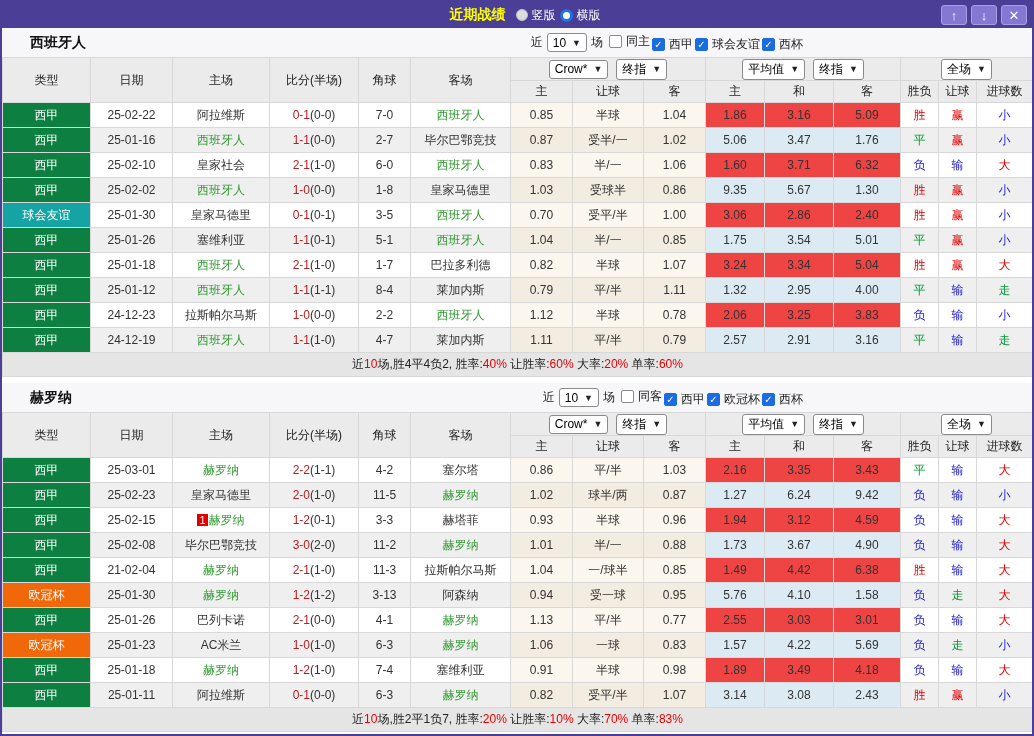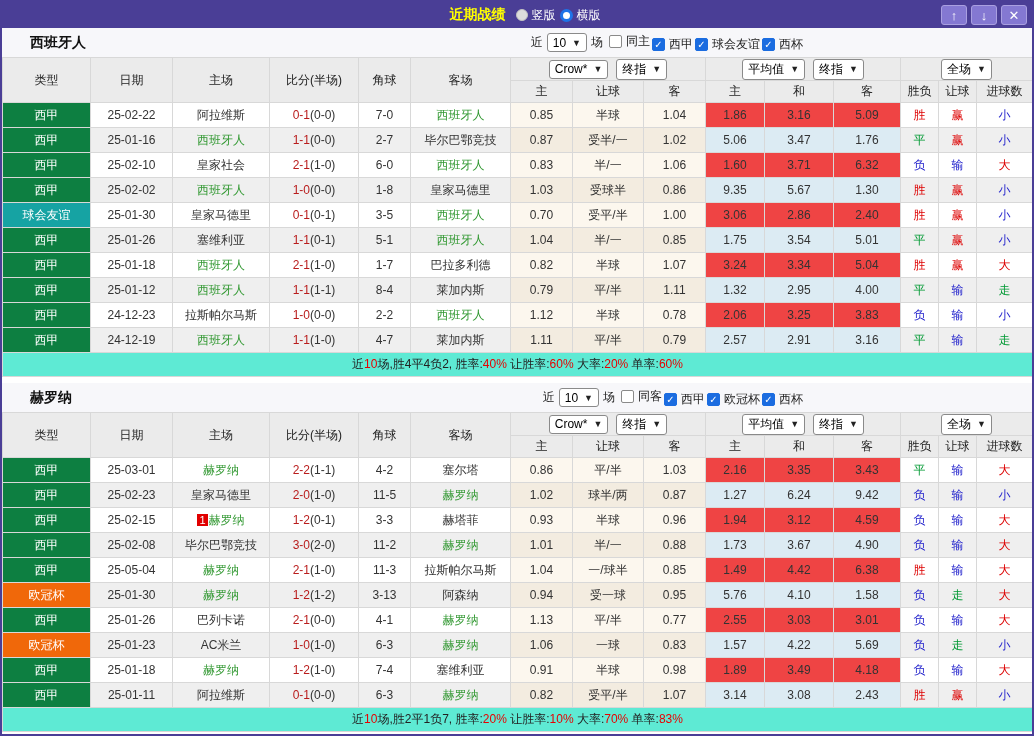--- a/index.html
+++ b/index.html
@@ -42,21 +42,21 @@
   tbody tr.alt td { background:#efefef; }
   td.league { color:#fff; }
   td.odds1 { background:#fcf7ee; }
   td.odds2 { background:#ef4444; }
   tr.alt td.odds1 { background:#f3ece0; }
   tr.alt td.odds2 { background:#dcebf3; }
   .focus { color:#339933; }
   .score-red { color:#b91c1c; }
   .card { display:inline-block; background:#e10000; color:#fff; font-size:11px; padding:0 2px; margin-right:1px; }
   tr.summary { height:24px; }
-  tr.summary td { background:#5eead4; color:#222; }
+  tr.summary td { background:#e5e5e5; color:#222; }
   tr.summary .red { color:#e80000; }
   .hsel { display:flex; justify-content:center; gap:8px; align-items:center; }
   .gap { height:6px; background:#fff; }
 </style>
 </head>
 <body>
 
 <div class="page">
 
   <div class="titlebar">
@@ -518,21 +518,21 @@
             <td class="odds1">0.88</td>
             <td class="odds2">1.73</td>
             <td class="odds2">3.67</td>
             <td class="odds2">4.90</td>
             <td style="color: rgb(34, 34, 204);">负</td>
             <td style="color: rgb(34, 34, 204);">输</td>
             <td style="color: rgb(221, 0, 0);">大</td>
           </tr>
           <tr>
             <td class="league" style="background: rgb(13, 127, 65);">西甲</td>
-            <td>25-05-04</td>
+            <td>21-02-04</td>
             <td><span class="focus">赫罗纳</span></td>
             <td><span class="score-red">2-1</span><span>(1-0)</span></td>
             <td>11-3</td>
             <td><span>拉斯帕尔马斯</span></td>
             <td class="odds1">1.04</td>
             <td class="odds1">一/球半</td>
             <td class="odds1">0.85</td>
             <td class="odds2">1.49</td>
             <td class="odds2">4.42</td>
             <td class="odds2">6.38</td>

